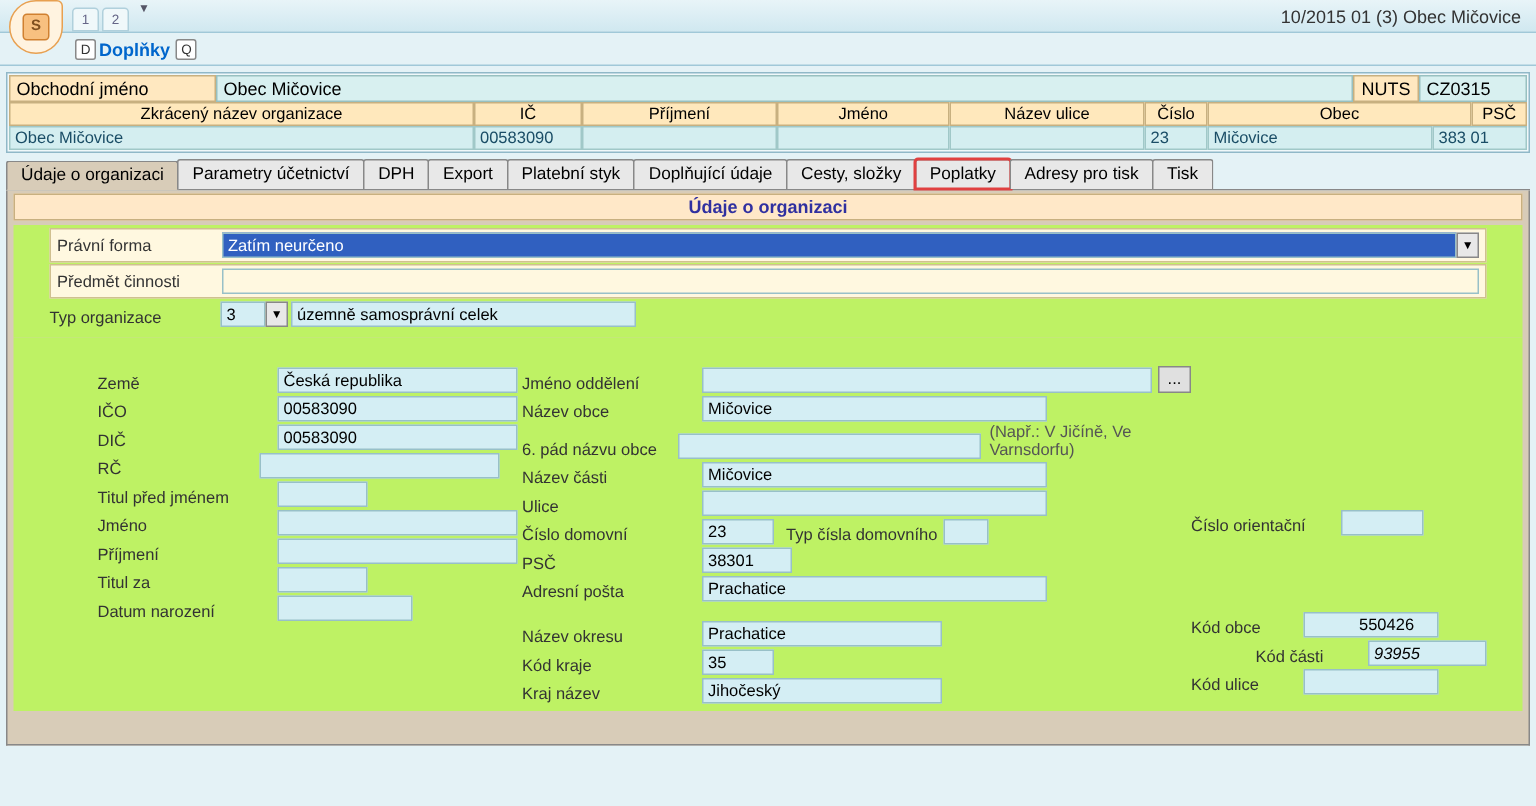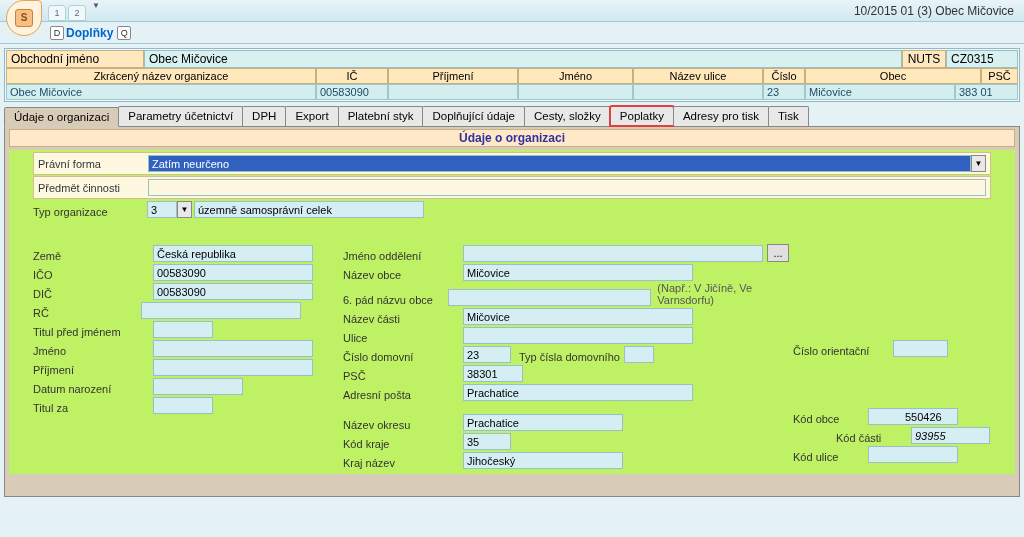--- a/index.html
+++ b/index.html
@@ -43,21 +43,21 @@
   .form-row { display:flex; align-items:flex-end; margin:1px 0; min-height:18px; }
   .flabel { color:#333; font-size:11px; }
   .finput { background:#d4eef4; border:1px solid #98c0c8; padding:0 3px; height:17px; display:flex; align-items:center; font-size:11px; }
   .finput.selected { background:#3060c0; color:#fff; }
   .finput.yellowish { background:#fff8e0; }
   .dd-btn { width:15px; height:17px; background:#e8e8e8; border:1px solid #888; display:flex; align-items:center; justify-content:center; font-size:8px; cursor:pointer;}
   .browse-btn { width:22px; height:18px; background:#e0e0e0; border:1px solid #888; display:flex; align-items:center; justify-content:center; font-size:11px; cursor:pointer;}
   .hint-text { font-size:11px; color:#555; margin-left:6px; }
   
   .cols3 { display:flex; }
-  .col-left { width:310px; }
+  .col-left { width:310px;margin-left:32px; }
   .col-mid { width:450px; }
   .col-right { flex:1; }
   
   .legal-row { background:#fff8e0; border:1px solid #d0c090; padding:2px 4px; display:flex; align-items:center; margin-bottom:1px; }
 </style>
 </head>
 <body>
 
 <div class="titlebar">
   <div class="app-icon">
@@ -166,26 +166,26 @@
           </div>
         <div class="form-row">
             <div class="flabel" style="width:120px;">Jméno</div>
             <div class="finput" style="width:160px;"></div>
           </div>
         <div class="form-row">
             <div class="flabel" style="width:120px;">Příjmení</div>
             <div class="finput" style="width:160px;"></div>
           </div>
         <div class="form-row">
+            <div class="flabel" style="width:120px;">Titul za</div>
+            <div class="finput" style="width:60px;"></div>
+          </div>
+        <div class="form-row">
             <div class="flabel" style="width:120px;">Datum narození</div>
             <div class="finput" style="width:90px;"></div>
-          </div>
-        <div class="form-row">
-            <div class="flabel" style="width:120px;">Titul za</div>
-            <div class="finput" style="width:60px;"></div>
           </div>
       </div>
 
       <div class="col-mid">
         <div class="form-row">
             <div class="flabel" style="width:120px;">Jméno oddělení</div>
             <div class="finput" style="width:300px;"></div>
             <div class="browse-btn" style="margin-left:4px;">...</div>
           </div>
         <div class="form-row">

